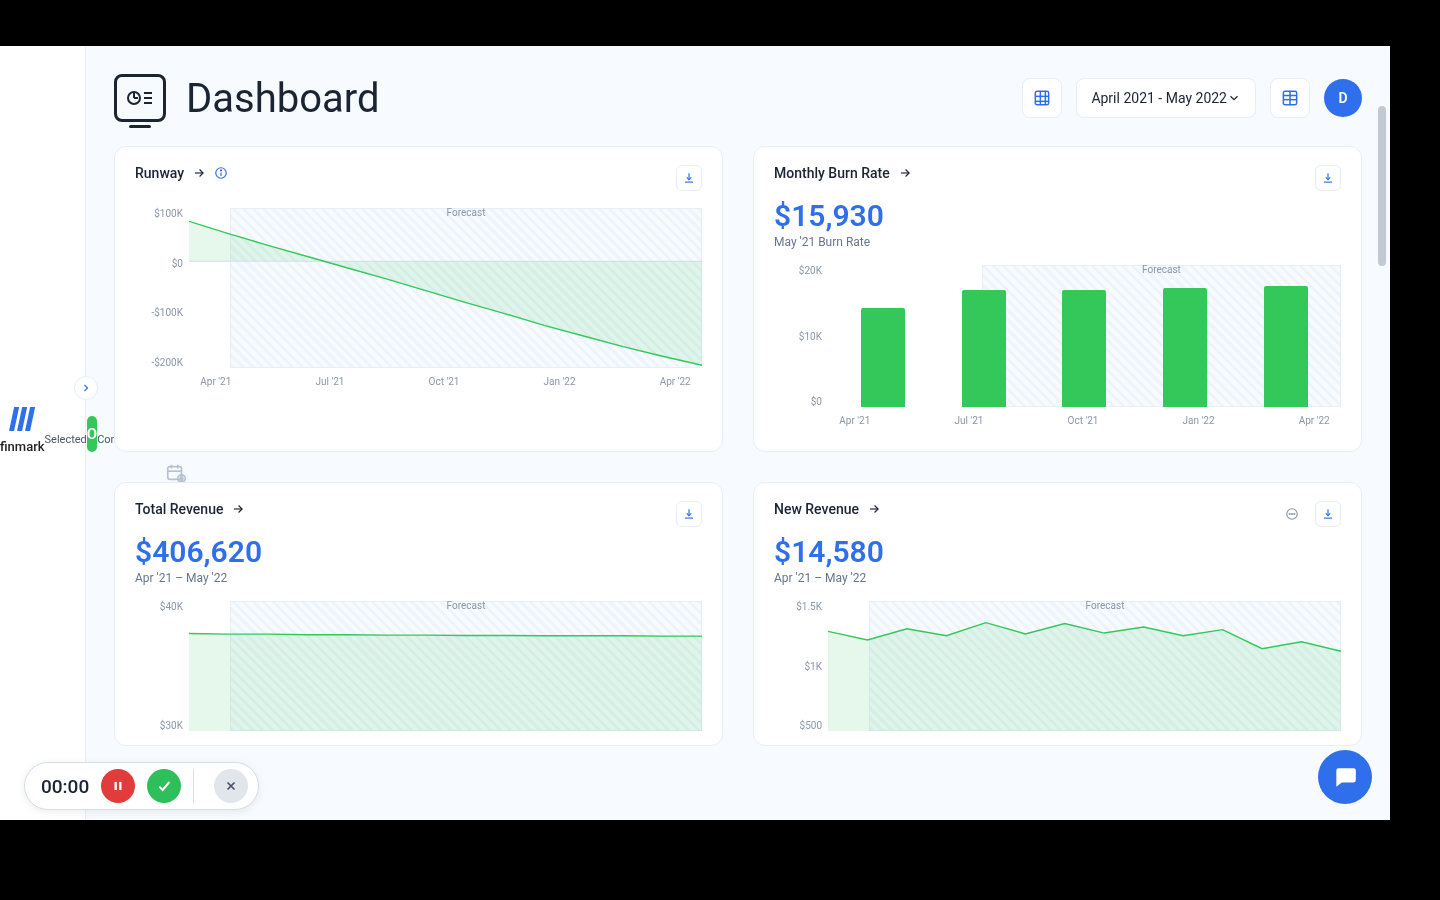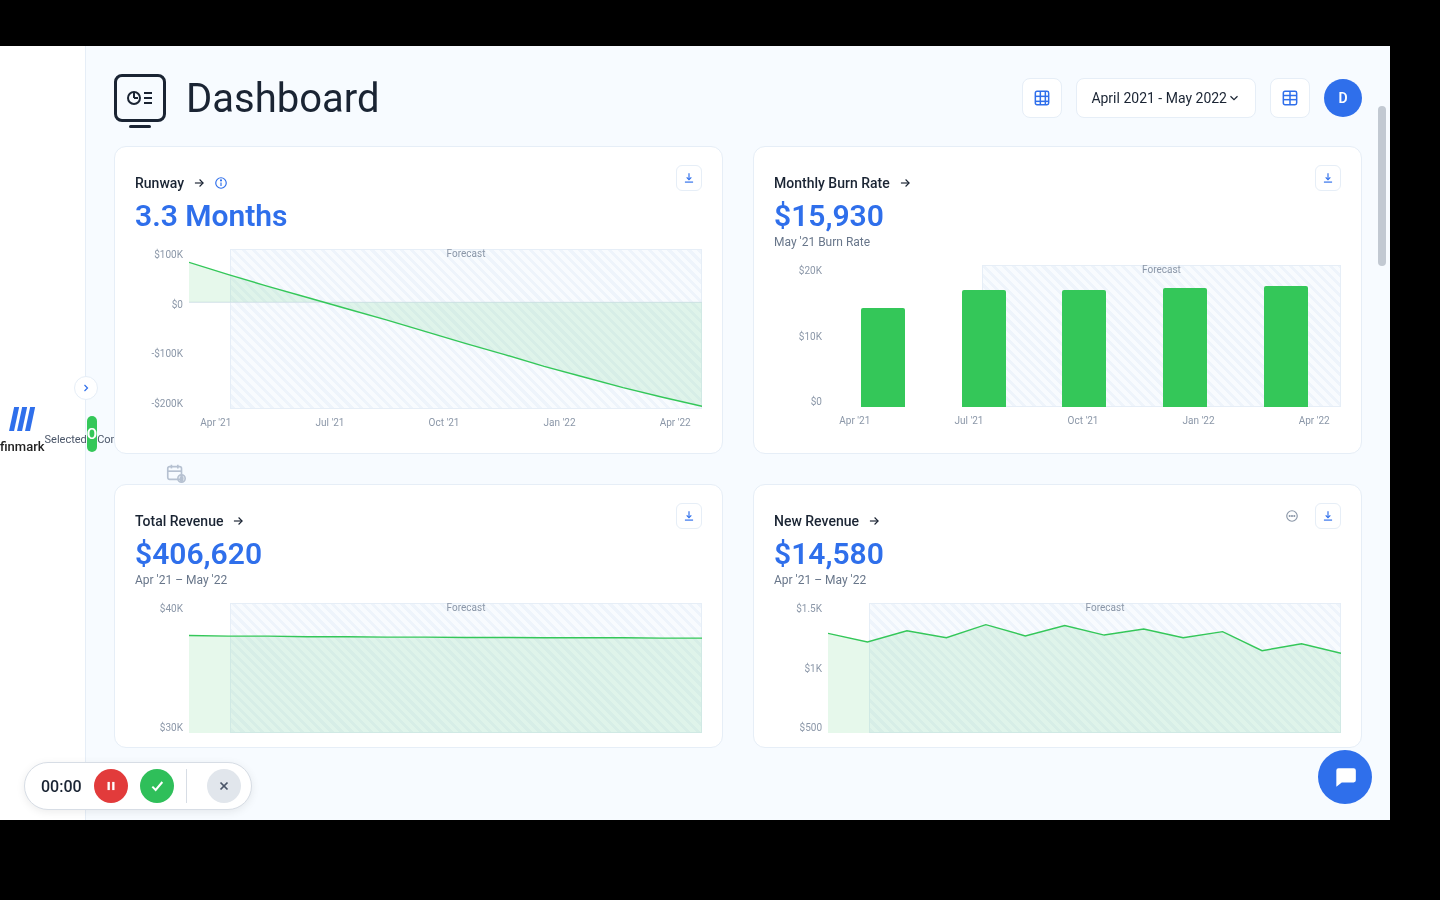--- a/index.html
+++ b/index.html
@@ -119,21 +119,21 @@
     display: grid;
     grid-template-columns: 1fr 1fr;
     gap: 30px;
   }
   .card {
     background:#fff; border:1px solid #e6eef7; border-radius:12px;
     padding: 18px 20px 14px 20px;
     position: relative;
   }
   .card-head {
-    display:flex; align-items:flex-end; justify-content:space-between;
+    display:flex; align-items:flex-start; justify-content:space-between;
     border-bottom: 1px solid transparent;
   }
   .card-title-wrap { display:flex; align-items:center; gap:8px; cursor:pointer; }
   .card-title { font-size: 14px; color:#1a2433; font-weight:500; }
   .card-actions { display:flex; align-items:center; gap:10px; }
   .mini-btn {
     width:26px; height:26px; border:1px solid #e6eef7; border-radius:6px;
     display:flex; align-items:center; justify-content:center; cursor:pointer;
   }
   .mini-btn svg { width:14px; height:14px; }
@@ -179,21 +179,21 @@
 
   
   .recorder {
     position: absolute; left: 24px; bottom: 90px;
     display:flex; align-items:center; gap:12px;
     background:#fff; border:1px solid #d7dde5; border-radius: 999px;
     padding: 6px 10px 6px 16px;
     box-shadow: 0 2px 8px rgba(0,0,0,.08);
     z-index: 20;
   }
-  .rec-time { font-size: 16px; font-weight:500; color:#1a2433; }
+  .rec-time { font-size: 19px; font-weight:500; color:#1a2433; }
   .rec-btn { width:34px; height:34px; border-radius:50%; display:flex;align-items:center;justify-content:center; cursor:pointer; }
   .rec-pause { background:#e23b3b; color:#fff; }
   .rec-confirm { background:#2fbf5a; color:#fff; }
   .rec-cancel { background:#e1e6ec; color:#4a5568; margin-left:8px; }
   .rec-divider { width:1px; height:34px; background:#d7dde5; }
 
   
   .chat-fab {
     position:absolute; right:68px; bottom:96px;
     width:54px; height:54px; border-radius:50%;
@@ -340,21 +340,20 @@
           <div class="card-actions">
             <div class="mini-btn">
               <svg viewBox="0 0 24 24" fill="none" stroke="#2f6feb" stroke-width="2">
                   <line x1="12" y1="4" x2="12" y2="14"></line>
                   <polyline points="8 11 12 15 16 11"></polyline>
                   <line x1="5" y1="19" x2="19" y2="19"></line>
                 </svg>
             </div>
           </div>
         </div>
-        <div class="metric">3.3 Months</div>
         <div class="chart-area">
           <div class="y-axis">
               <span>$100K</span>
               <span>$0</span>
               <span>-$100K</span>
               <span>-$200K</span>
             </div>
           <div class="plot">
             <div class="forecast-band" style="left: 8%; right: 0px;">
               <div class="forecast-label">Forecast</div>

